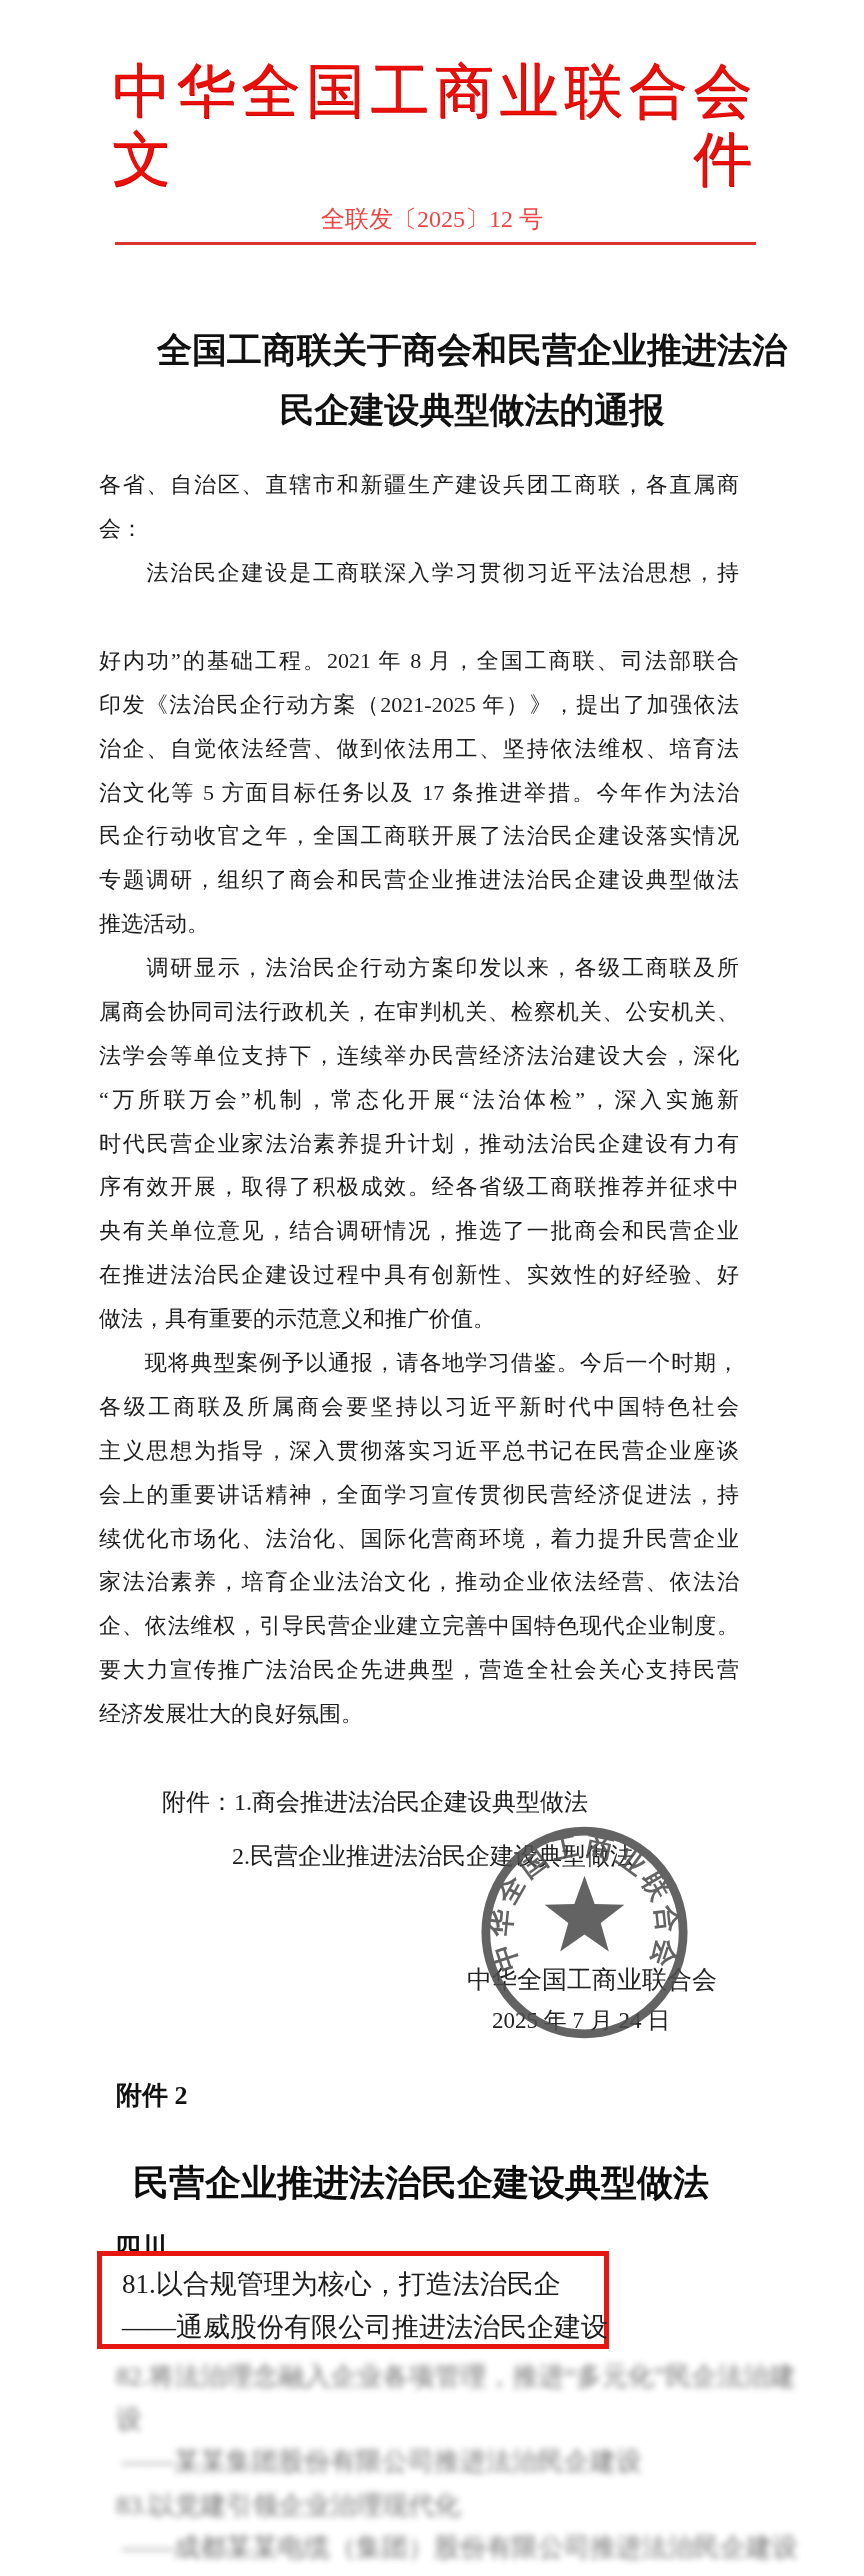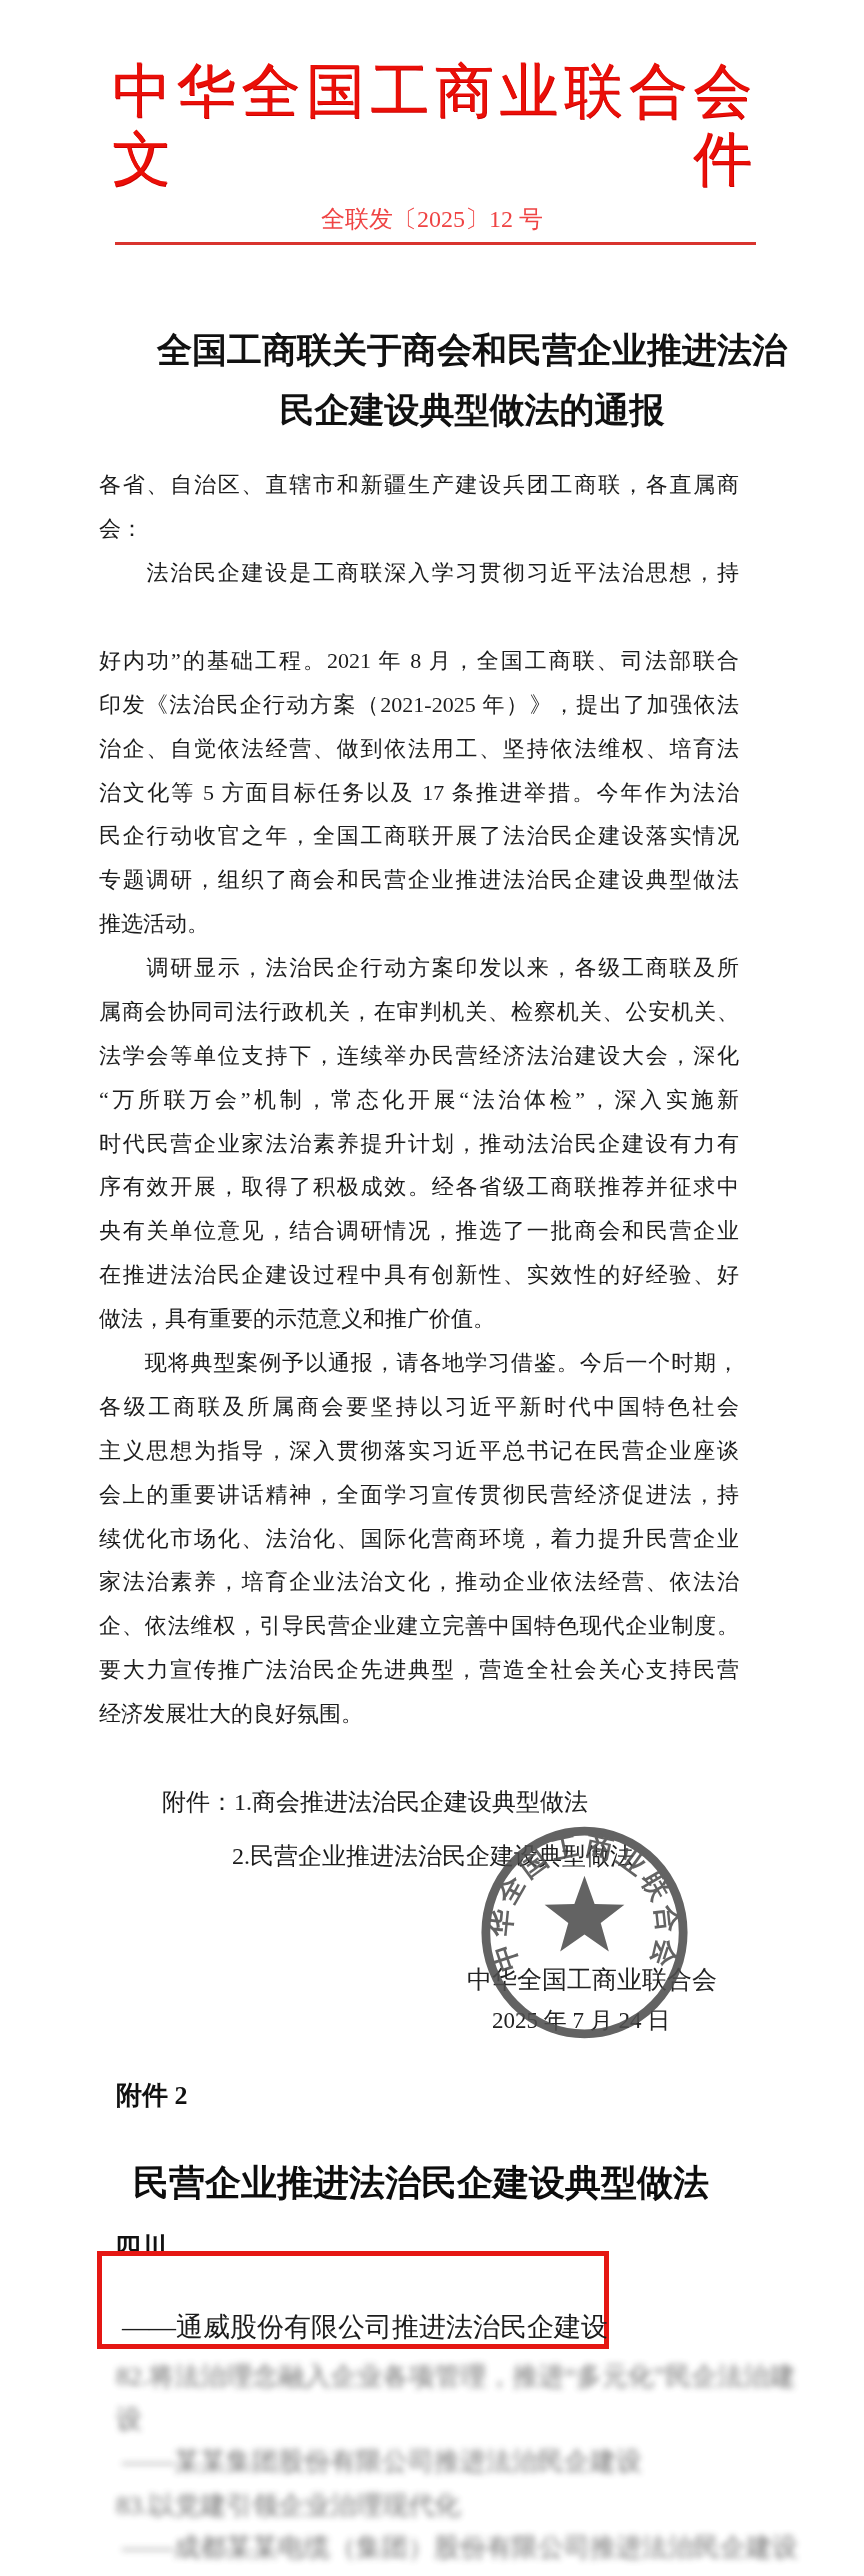--- a/index.html
+++ b/index.html
@@ -88,20 +88,21 @@
     <text font-size="40" fill="#4e4e4e" letter-spacing="6" font-family="Liberation Serif, DejaVu Serif, serif" font-weight="bold">
       <textPath href="#sealArc" startOffset="2%">中华全国工商业联合会</textPath>
     </text>
   </svg>
 
   <div class="abs att2-label">附件 2</div>
   <div class="abs att2-title">民营企业推进法治民企建设典型做法</div>
   <div class="abs region">四川</div>
 
   <div class="abs hl-box">
+    <div class="hl-line" style="top:9.5px;">81.以合规管理为核心，打造法治民企</div>
     <div class="hl-line" style="top:53px;">——通威股份有限公司推进法治民企建设</div>
   </div>
 
   <div class="abs blur-line" style="left:116px;top:2359px;">82.将法治理念融入企业各项管理，推进“多元化”民企法治建</div>
   <div class="abs blur-line" style="left:116px;top:2402px;">设</div>
   <div class="abs blur-line" style="left:122px;top:2444px;">——某某集团股份有限公司推进法治民企建设</div>
   <div class="abs blur-line" style="left:116px;top:2488px;">83.以党建引领企业治理现代化</div>
   <div class="abs blur-line" style="left:122px;top:2530px;">——成都某某电缆（集团）股份有限公司推进法治民企建设</div>
 
 </div>

